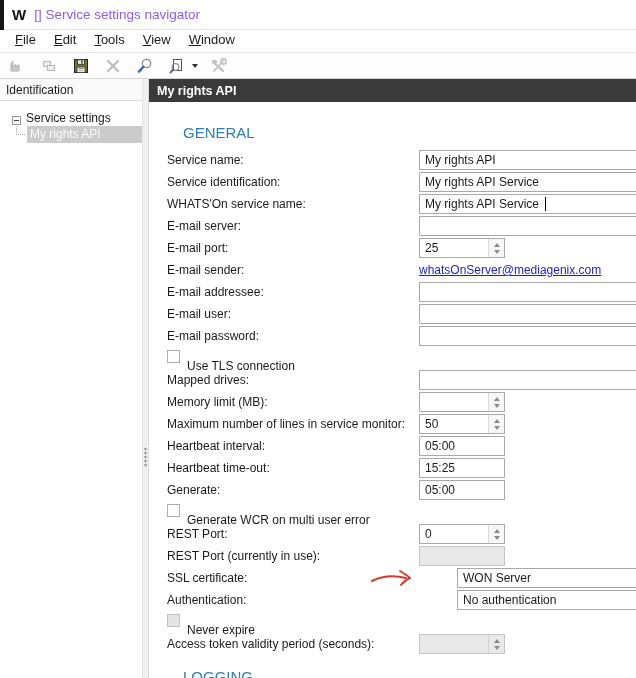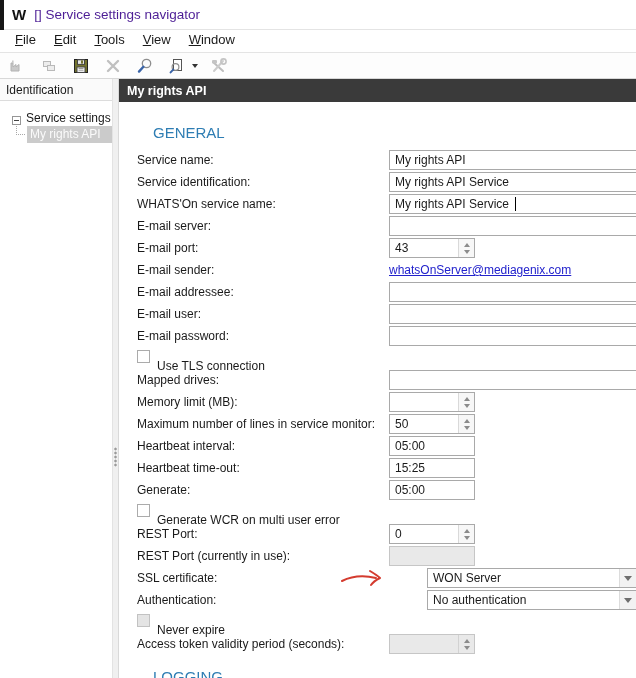--- a/index.html
+++ b/index.html
@@ -4,36 +4,36 @@
 <style>
   * { margin:0; padding:0; box-sizing:border-box; }
   html,body { width:636px; height:678px; overflow:hidden; background:#fff;
               font-family:"Liberation Sans", sans-serif; }
   .window { position:relative; width:636px; height:678px; background:#fff; overflow:hidden; }
 
   
   .titlebar { height:30px; display:flex; align-items:center; border-bottom:1px solid #e4e4e4; position:relative; background:#fff; }
   .edge-strip { position:absolute; left:0; top:0; width:4px; height:30px; background:#161616; }
   .app-logo { font-weight:bold; font-size:15px; color:#111; margin-left:12px; letter-spacing:-1px; }
-  .title-text { color:#4c1d95; font-size:13.5px; margin-left:9px; }
+  .title-text { color:#8b5cf6; font-size:13.5px; margin-left:9px; }
 
   
   .menubar { height:23px; display:flex; border-bottom:1px solid #e4e4e4; background:#fff; padding-left:6px; }
   .menu-item { font-size:13px; color:#1a1a1a; padding:2px 9px; cursor:default; }
   .menu-item .u { text-decoration:underline; }
 
   
   .toolbar { height:26px; display:flex; align-items:center; border-bottom:1px solid #d8d8d8; background:#fdfdfd; padding-left:6px; gap:10px; }
   .tbtn { width:22px; height:20px; display:flex; align-items:center; justify-content:center; }
   .tbtn svg { display:block; }
   .tb-caret { width:0;height:0;border-left:3px solid transparent;border-right:3px solid transparent;border-top:4px solid #333; margin-left:-6px; }
 
   
   .main { display:flex; height:599px; }
-  .sidebar { width:112px; background:#fff; }
+  .sidebar { width:142px; background:#fff; }
   .side-header { height:22px; background:#fafafa; border-bottom:1px solid #dcdcdc; font-size:12px; color:#1a1a1a; display:flex; align-items:center; padding-left:6px; }
   .tree { padding-top:5px; font-size:12px; color:#1a1a1a; }
   .tree-root { height:19px; display:flex; align-items:flex-end; padding-left:12px; }
   .expander { width:9px; height:9px; border:1px solid #969696; background:#fff; position:relative; margin-right:5px; flex:0 0 auto; }
   .expander::before { content:""; position:absolute; left:1px; right:1px; top:3px; border-top:1px solid #444; }
   .tree-child { height:19px; display:flex; align-items:center; padding-left:16px; }
   .connector { width:9px; height:9px; border-left:1px dotted #a8a8a8; border-bottom:1px dotted #a8a8a8; margin-right:2px; margin-top:-8px; flex:0 0 auto; }
   .tree-sel { background:#cbcbcb; color:#fafafa; padding:1px 5px 2px 3px; flex:1; }
 
   .splitter { width:7px; background:#f0f0f0; border-left:1px solid #e3e3e3; border-right:1px solid #d9d9d9; position:relative; }
@@ -196,21 +196,21 @@
         <div class="row">
           <span class="lbl">E-mail server:</span>
           <div class="tb full">
               <span class="tval"></span>
             </div>
         </div>
 
         <div class="row">
           <span class="lbl">E-mail port:</span>
           <div class="tb small">
-              <span class="tval">43</span>
+              <span class="tval">25</span>
             <span class="spinner">
                 <i class="up"></i>
                 <i class="dn"></i>
               </span>
           </div>
         </div>
 
         <div class="row">
           <span class="lbl">E-mail sender:</span>
           <a class="link" style="color:#2222cc;">whatsOnServer@mediagenix.com</a>

